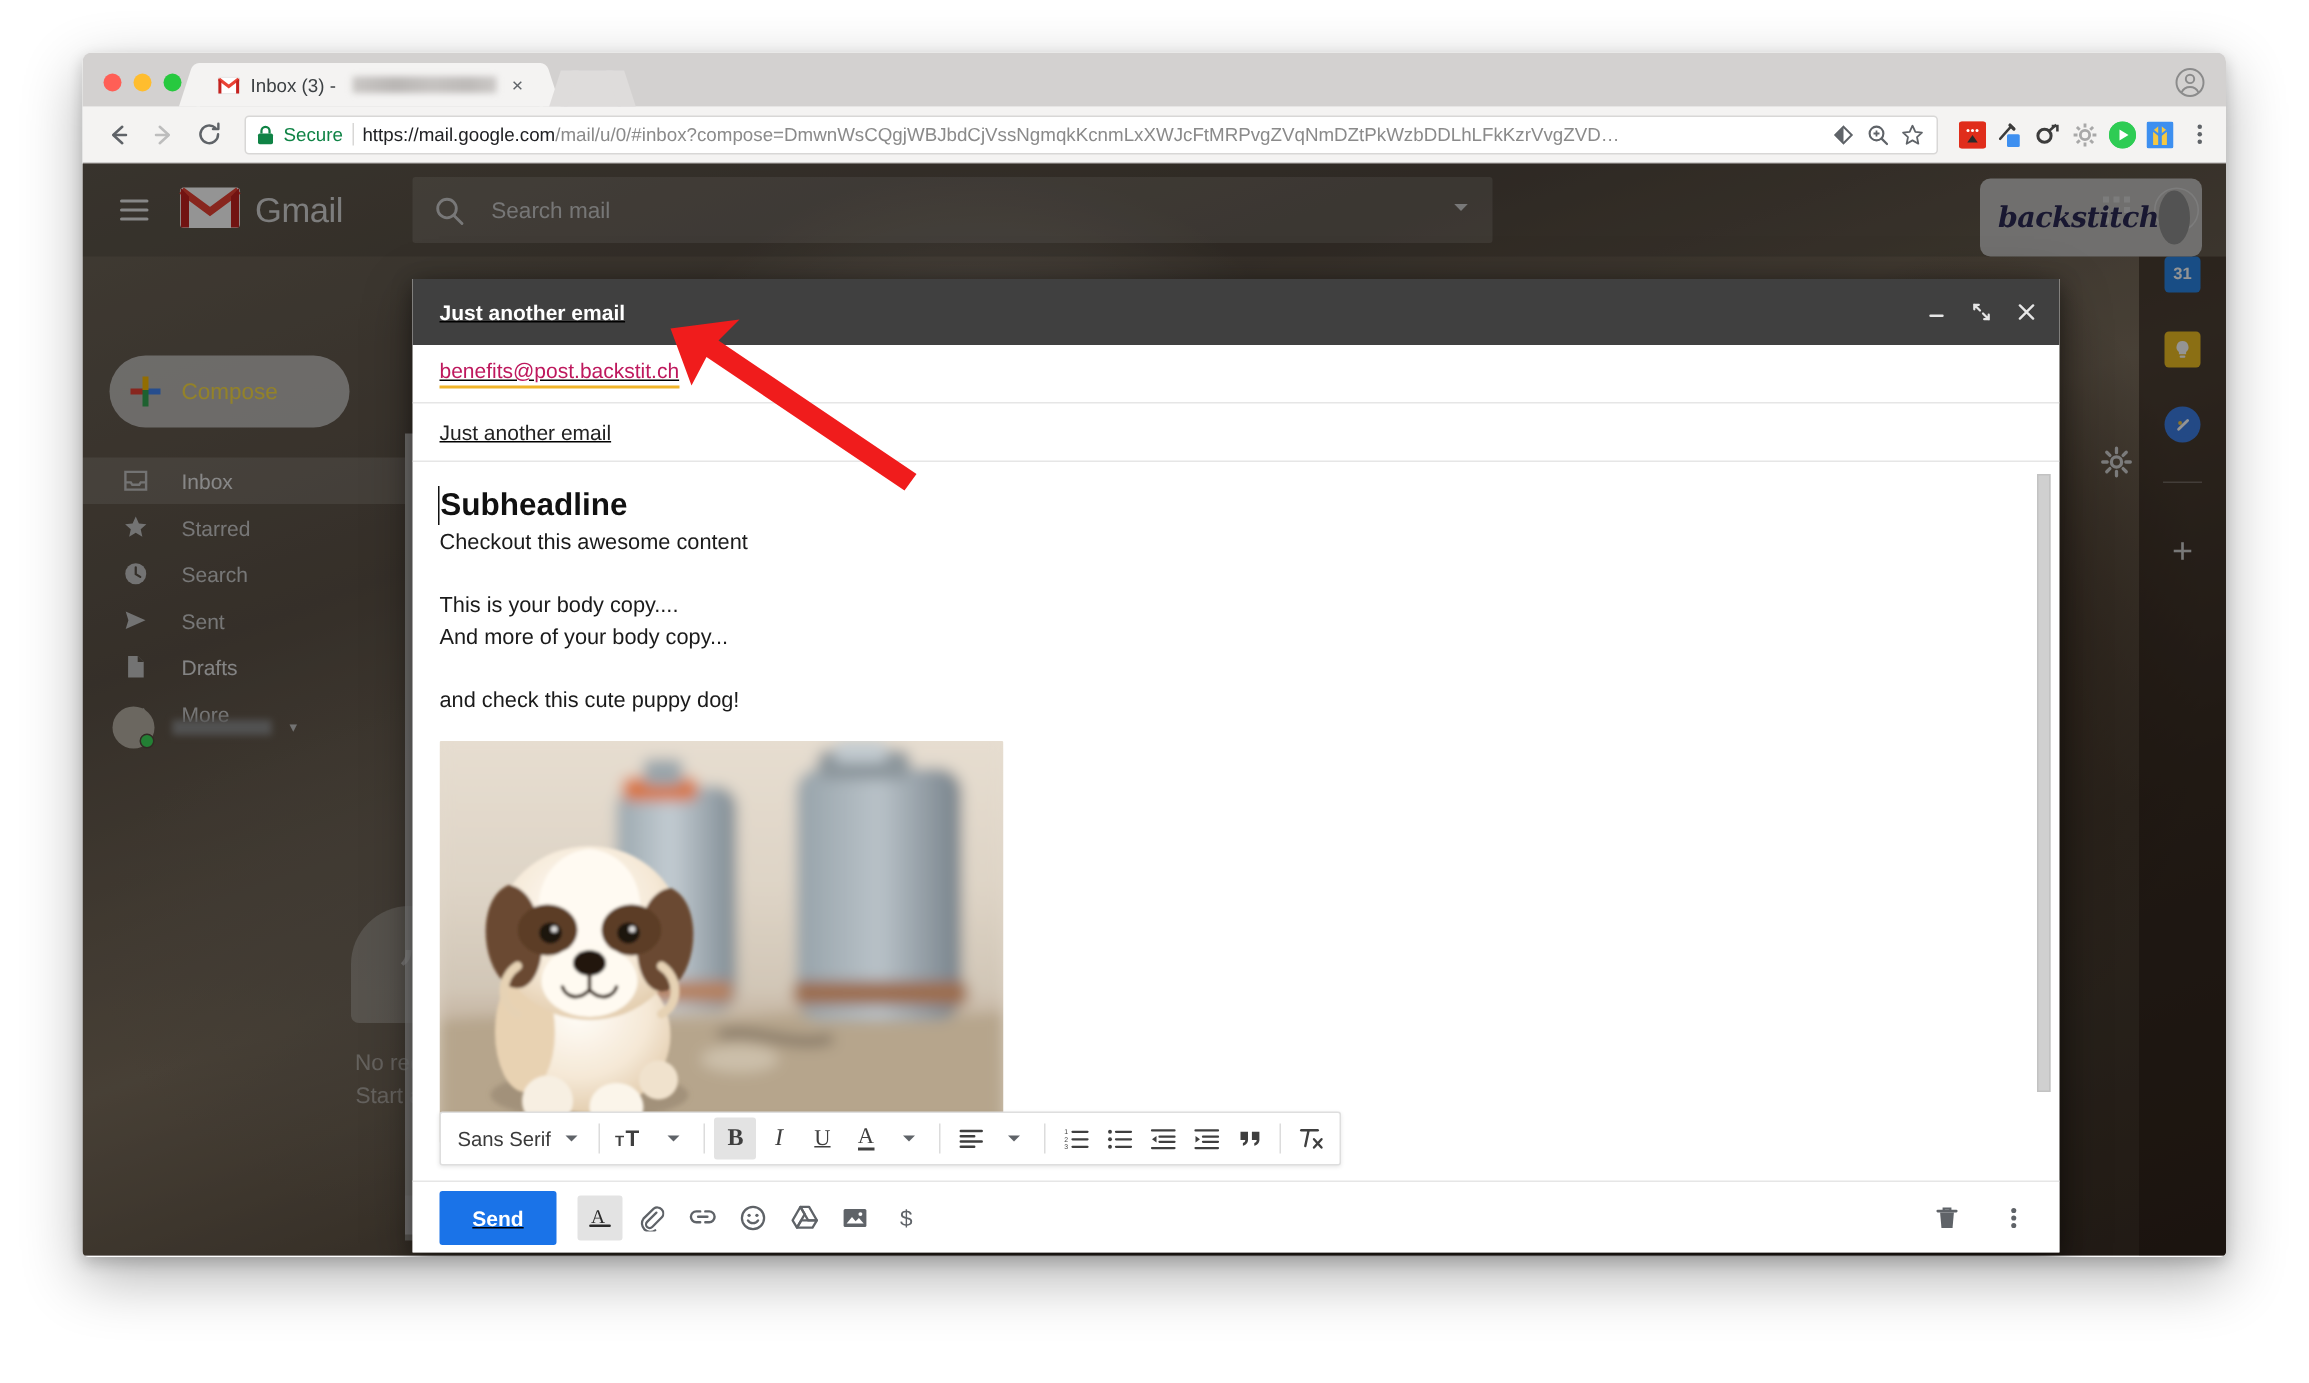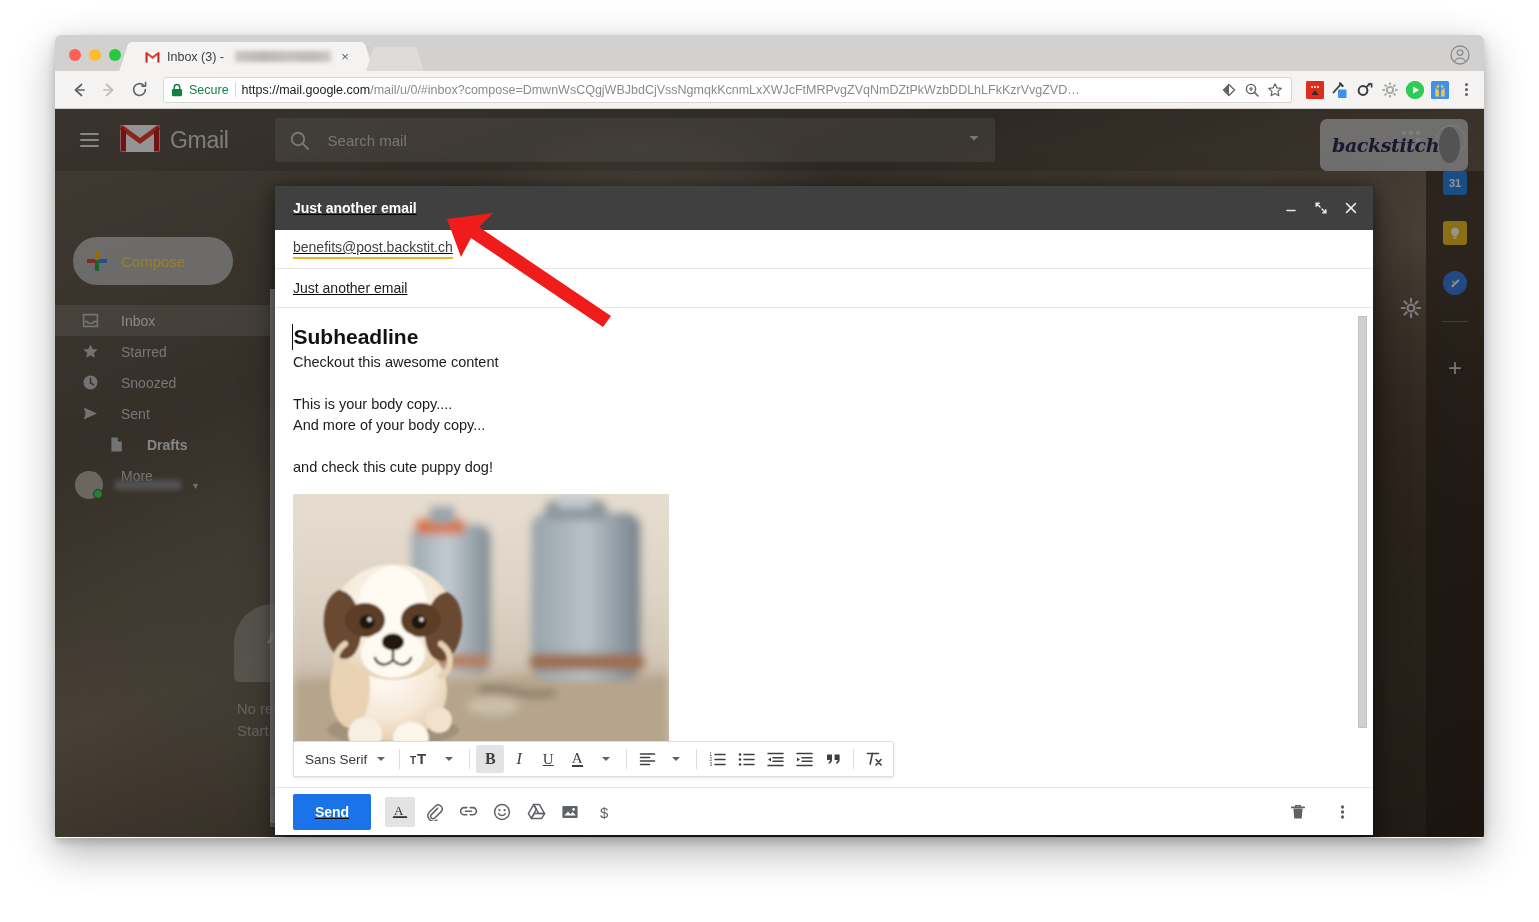--- a/index.html
+++ b/index.html
@@ -275,21 +275,21 @@
   .gm-nav { position: absolute; left: 0; top: 196px; width: 215px; z-index: 5; }
   .gm-nav-item {
     height: 31px;
     display: flex; align-items: center;
     gap: 22px;
     padding-left: 26px;
     color: #cdcdcd;
     font-size: 14px;
   }
   .gm-nav-item.active { background: rgba(255,255,255,0.14); color: #e9e9e9; }
-  .gm-nav-item.bold { font-weight: 700; color: #e4e4e4; margin-left: 26px; }
+  .gm-nav-item.bold { font-weight: 400; color: #e4e4e4; }
   .gm-nav-ico { width: 18px; height: 18px; display:flex; align-items:center; justify-content:center; color:#c6c6c6; flex:0 0 auto;}
 
   .gm-user {
     position: absolute; left: 20px; top: 362px;
     display:flex; align-items:center; gap: 12px; z-index: 5;
   }
   .gm-user-av { width: 28px; height:28px; border-radius:50%; background:#b8b2a6; position: relative;}
   .gm-user-av::after { content:""; position:absolute; right:0; bottom:0; width:8px;height:8px;border-radius:50%;background:#3ddc5b;border:1.5px solid #55493f;}
   .gm-user-name { width: 66px; height: 10px; background: #8d8d8d; filter: blur(2.5px); }
   .gm-user-caret { color:#c6c6c6; font-size: 10px; }
@@ -387,21 +387,21 @@
   .cwb { width: 16px; height: 16px; display:flex; align-items:center; justify-content:center; font-size: 14px; line-height: 1; }
 
   .compose-field {
     height: 39px;
     display: flex; align-items: center;
     padding: 0 18px;
     border-bottom: 1px solid #e6e6e6;
     flex: 0 0 auto;
   }
   .compose-to {
-    font-size: 14px; color: #404040;
+    font-size: 14px; color: #be185d;
     border-bottom: 2px solid #f0b429;
     padding-bottom: 1px;
     line-height: 17px;
   }
   .compose-subject { font-size: 14px; color: #222222; }
 
   .compose-body-wrap {
     position: relative;
     flex: 1 1 auto;
     overflow: hidden;
@@ -723,21 +723,21 @@
           </span>
         <span>Starred</span>
       </div>
       <div class="gm-nav-item">
         <span class="gm-nav-ico">
             <svg width="17" height="17" viewBox="0 0 17 17">
               <circle cx="8.5" cy="8.5" r="7" fill="currentColor"></circle>
               <path d="M8.5 4.2v4.6l3 1.8" fill="none" stroke="#5a5248" stroke-width="1.5" stroke-linecap="round"></path>
             </svg>
           </span>
-        <span>Snoozed</span>
+        <span>Search</span>
       </div>
       <div class="gm-nav-item">
         <span class="gm-nav-ico">
             <svg width="17" height="17" viewBox="0 0 17 17">
               <path d="M1.8 2.6 L15 8.5 L1.8 14.4 L3.6 8.5Z" fill="currentColor"></path>
             </svg>
           </span>
         <span>Sent</span>
       </div>
       <div class="gm-nav-item bold">

